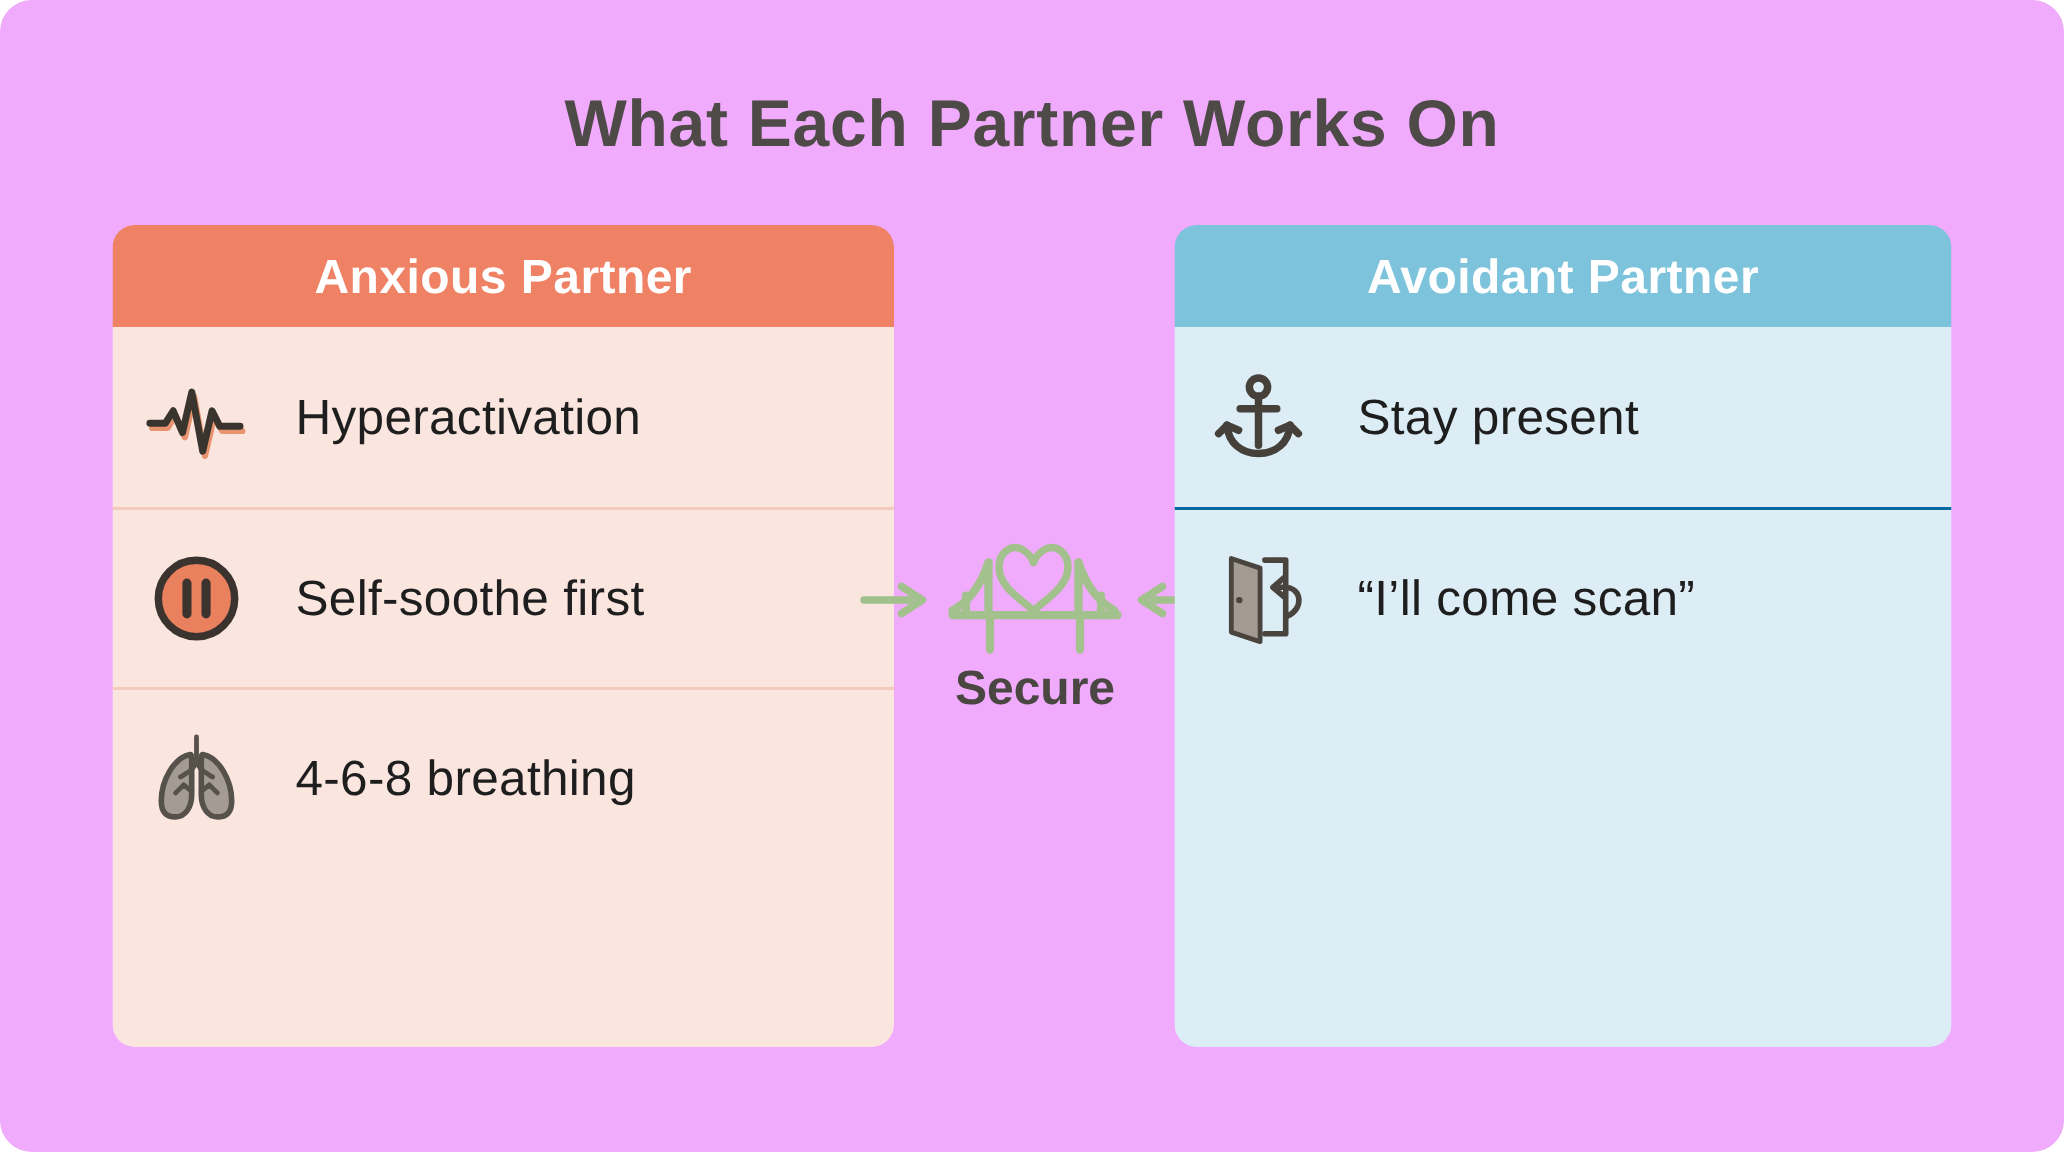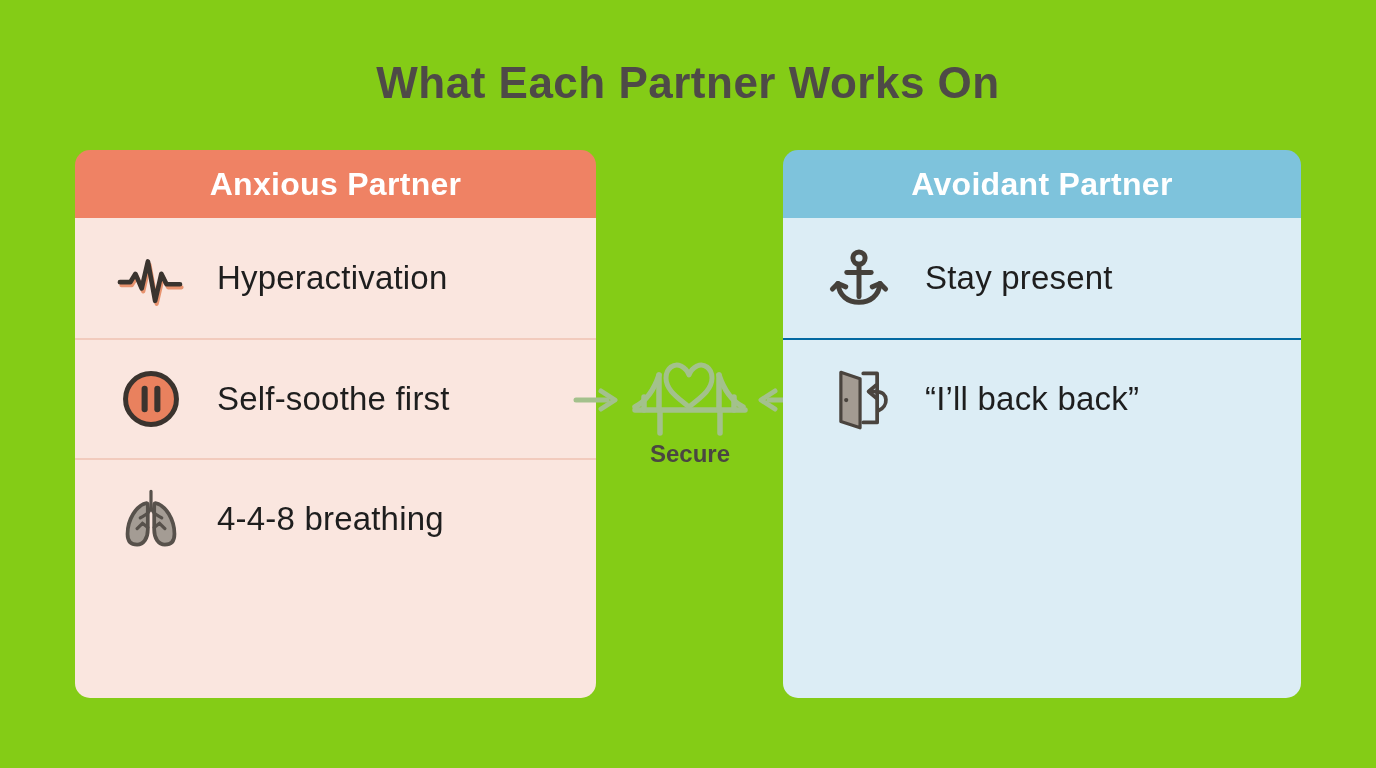--- a/index.html
+++ b/index.html
@@ -1,21 +1,22 @@
 <!DOCTYPE html>
 <html><head>
 <meta charset="utf-8">
 <style>
   html,body{margin:0;padding:0;background:#ffffff;}
   .canvas{
     position:relative;
     width:1376px;height:768px;
-    background:#84cc16;
+    background:#f0abfc;
     font-family:"Liberation Sans","DejaVu Sans",sans-serif;
     overflow:hidden;
+    border-radius:21px;
   }
   .page-title{
     position:absolute;left:0;top:58px;width:100%;
     text-align:center;
     font-size:44px;font-weight:700;color:#4e4a47;
     letter-spacing:0.5px;
   }
   .card{
     position:absolute;top:150px;height:548px;
     border-radius:15px;overflow:hidden;
@@ -27,42 +28,42 @@
     color:#ffffff;font-size:32px;font-weight:700;letter-spacing:0.3px;
   }
   .card-anxious .card-header{background:#EF8264;}
   .card-avoidant .card-header{background:#7EC3DC;text-align:right;}
   .card-anxious .rows{background:#FAE6DF;}
   .card-avoidant .rows{background:#DCEDF5;}
   .rows{height:480px;}
   .row{
     height:120px;box-sizing:border-box;
     display:flex;align-items:center;
-    padding-left:34px;
+    padding-left:14px;
   }
   .card-anxious .row + .row{border-top:2px solid #F2CBBD;}
   .card-avoidant .row + .row{border-top:2px solid #0369a1;}
   .icon-box{
     width:84px;height:84px;flex:0 0 84px;
     display:flex;align-items:center;justify-content:center;
   }
   .row-label{
     margin-left:24px;
     font-size:33px;color:#1e1e1e;
     letter-spacing:0.2px;
     white-space:nowrap;
   }
   .center-arrow{position:absolute;width:48px;height:26px;}
   .arrow-left{left:573px;top:387px;}
   .arrow-right{left:755px;top:387px;transform:scaleX(-1);}
   .bridge{position:absolute;left:625px;top:345px;width:130px;height:95px;}
   .secure-label{
     position:absolute;left:625px;top:440px;width:130px;
     text-align:center;
-    font-size:24px;font-weight:700;color:#4a4642;
+    font-size:32px;font-weight:700;color:#4a4642;
   }
 </style>
 </head>
 <body>
 
 <div class="canvas">
 
   <div class="page-title">What Each Partner Works On</div>
 
   <div class="card card-anxious">
@@ -92,21 +93,21 @@
 
 
       <div class="row">
         <span class="icon-box">
           <svg width="64" height="64" viewBox="0 0 60 58">
             <path d="M26 14 C16 16 8 30 8 43 C8 50 11 53 17 53 C23 53 27 47 27 39 L27 19 C27 15 27 14 26 14 Z" fill="#A49C94" stroke="#57514B" stroke-width="3.5" stroke-linejoin="round"></path>
             <path d="M34 14 C44 16 52 30 52 43 C52 50 49 53 43 53 C37 53 33 47 33 39 L33 19 C33 15 33 14 34 14 Z" fill="#A49C94" stroke="#57514B" stroke-width="3.5" stroke-linejoin="round"></path>
             <path d="M30 3 V16 M30 16 C30 23 25 25 20 28 M30 16 C30 23 35 25 40 28 M22 33 l-5 5 M22 33 l5 4 M38 33 l5 5 M38 33 l-5 4" fill="none" stroke="#57514B" stroke-width="3" stroke-linecap="round"></path>
           </svg>
         </span>
-        <span class="row-label">4-4-8 breathing</span>
+        <span class="row-label">4-6-8 breathing</span>
       </div>
 
     </div>
   </div>
 
   <svg class="center-arrow arrow-left" viewBox="0 0 48 26">
     <path d="M3 13 H34" fill="none" stroke="#A3C18C" stroke-width="5" stroke-linecap="round"></path>
     <path d="M28 4 L42 13 L28 22" fill="none" stroke="#A3C18C" stroke-width="5" stroke-linecap="round" stroke-linejoin="round"></path>
   </svg>
 
@@ -152,20 +153,20 @@
       <div class="row">
         <span class="icon-box">
           <svg width="64" height="62" viewBox="0 0 60 58">
             <path d="M34 5 H47 V51 H34" fill="none" stroke="#4A443E" stroke-width="3.5" stroke-linecap="round" stroke-linejoin="round"></path>
             <polygon points="13,4 31,10 31,56 13,50" fill="#A39B92" stroke="#4A443E" stroke-width="3" stroke-linejoin="round"></polygon>
             <circle cx="18" cy="30" r="2" fill="#4A443E"></circle>
             <path d="M48 40 C58 36 58 22 46 22 L40 22" fill="none" stroke="#4A443E" stroke-width="3.5" stroke-linecap="round"></path>
             <path d="M46 16 L39 22 L46 28" fill="none" stroke="#4A443E" stroke-width="3.5" stroke-linecap="round" stroke-linejoin="round"></path>
           </svg>
         </span>
-        <span class="row-label">“I’ll back back”</span>
+        <span class="row-label">“I’ll come scan”</span>
       </div>
 
 
     </div>
   </div>
 
 </div>
 
 </body></html>

